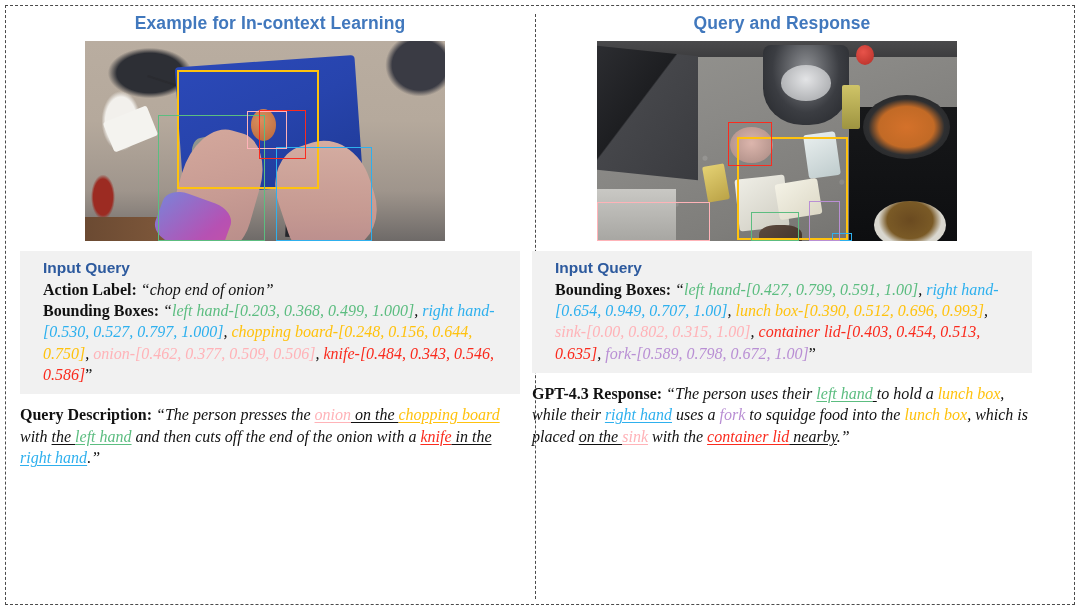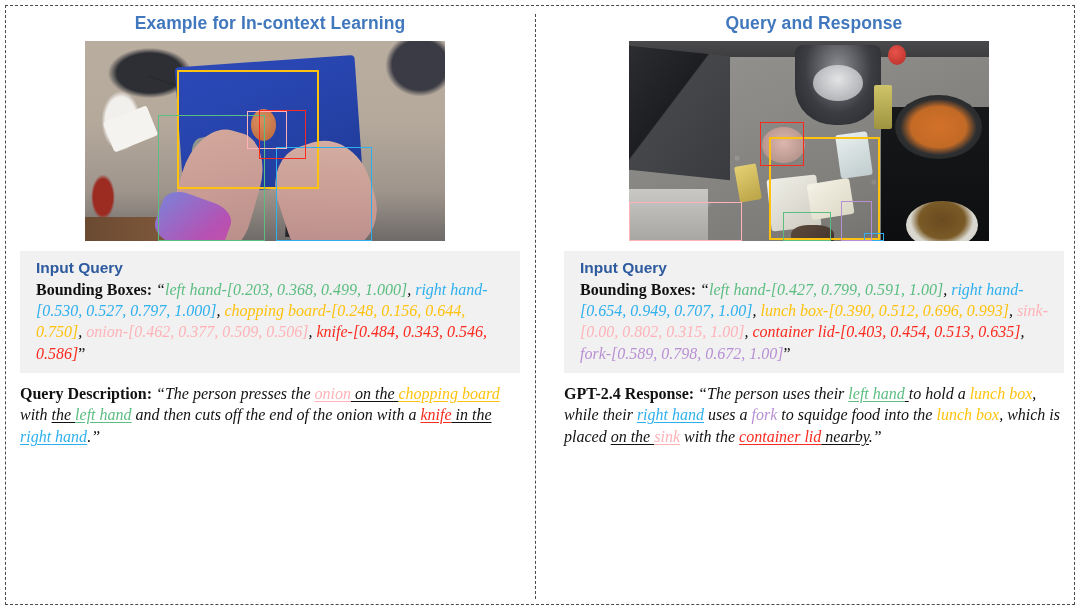--- a/index.html
+++ b/index.html
@@ -28,21 +28,21 @@
     left:535px;top:14px;
     width:0;height:585px;
     border-left:1.6px dashed #4a4a4a;
   }
   .panel{
     position:absolute;
     top:14px;
     width:500px;
   }
   .panel-left{left:20px;}
-  .panel-right{left:564px;}
+  .panel-right{left:532px;}
 
   .panel-title{
     text-align:center;
     font-family:"Liberation Sans",sans-serif;
     font-weight:bold;
     font-size:17.5px;
     color:#4178bd;
     letter-spacing:.1px;
     margin:0 0 8px 0;
     line-height:1.1;
@@ -211,21 +211,21 @@
   .sc2 .redlid{
     position:absolute;left:37%;top:43%;width:12%;height:18%;
     background:radial-gradient(ellipse at 50% 45%,rgba(235,190,180,.85),rgba(190,140,130,.6));
     border-radius:50%;
   }
 
   
   .qbox{
     margin-top:10px;
     background:#f1f1f1;
-    padding:8px 10px 9px 16px;
+    padding:8px 10px 9px 23px;
   }
   .qhead{
     font-family:"Liberation Sans",sans-serif;
     font-weight:bold;
     font-size:15.5px;
     color:#2d5a9e;
     margin-bottom:2px;
   }
   .line{
     font-size:16px;
@@ -266,20 +266,24 @@
       </div>
       <div class="bbox" style="left:25.5%;top:14.5%;width:39.5%;height:59.5%;border:2px solid #ffc20e;"></div>
       <div class="bbox" style="left:20.3%;top:36.8%;width:29.6%;height:63.2%;border:1.6px solid #5cbd80;"></div>
       <div class="bbox" style="left:53.0%;top:52.7%;width:26.7%;height:47.3%;border:1.6px solid #2eb0ee;"></div>
       <div class="bbox" style="left:45.0%;top:35.0%;width:11.0%;height:19.0%;border:1.6px solid #ffb3b8;"></div>
       <div class="bbox" style="left:48.4%;top:34.3%;width:13.0%;height:24.5%;border:1.8px solid #fa2b1e;"></div>
     </div>
 
     <div class="qbox">
       <div class="qhead">Input Query</div>
+      <div class="line">
+        <span class="lbl">Action Label:</span>
+        <span class="it">“chop end of onion”</span>
+      </div>
       <div class="line">
         <span class="lbl">Bounding Boxes:</span>
         <span class="it">“<span style="color: rgb(92, 189, 128);">left hand-[0.203, 0.368, 0.499, 1.000]</span>, <span style="color: rgb(46, 176, 238);">right hand-[0.530, 0.527, 0.797, 1.000]</span>, <span style="color: rgb(255, 194, 14);">chopping board-[0.248, 0.156, 0.644, 0.750]</span>, <span style="color: rgb(255, 179, 184);">onion-[0.462, 0.377, 0.509, 0.506]</span>, <span style="color: rgb(250, 43, 30);">knife-[0.484, 0.343, 0.546, 0.586]</span><span style="font-style: normal;">”</span></span>
       </div>
     </div>
 
     <div class="resp">
       <span class="lbl">Query Description:</span>
       <span class="it">“<span style="color: rgb(17, 17, 17);">The person presses the </span><span style="color: rgb(255, 179, 184); text-decoration: underline; text-underline-offset: 2px;">onion</span><span style="color: rgb(17, 17, 17); text-decoration: underline; text-underline-offset: 2px;"> on the </span><span style="color: rgb(255, 194, 14); text-decoration: underline; text-underline-offset: 2px;">chopping board</span><span style="color: rgb(17, 17, 17);"> with </span><span style="color: rgb(17, 17, 17); text-decoration: underline; text-underline-offset: 2px;">the </span><span style="color: rgb(92, 189, 128); text-decoration: underline; text-underline-offset: 2px;">left hand</span><span style="color: rgb(17, 17, 17);"> and then cuts off the end of the onion with a </span><span style="color: rgb(250, 43, 30); text-decoration: underline; text-underline-offset: 2px;">knife</span><span style="color: rgb(17, 17, 17); text-decoration: underline; text-underline-offset: 2px;"> in the </span><span style="color: rgb(46, 176, 238); text-decoration: underline; text-underline-offset: 2px;">right hand</span><span style="color: rgb(17, 17, 17);">.</span><span>”</span></span>
     </div>
@@ -317,17 +321,17 @@
 
     <div class="qbox">
       <div class="qhead">Input Query</div>
       <div class="line">
         <span class="lbl">Bounding Boxes:</span>
         <span class="it">“<span style="color: rgb(92, 189, 128);">left hand-[0.427, 0.799, 0.591, 1.00]</span>, <span style="color: rgb(46, 176, 238);">right hand-[0.654, 0.949, 0.707, 1.00]</span>, <span style="color: rgb(255, 194, 14);">lunch box-[0.390, 0.512, 0.696, 0.993]</span>, <span style="color: rgb(255, 179, 184);">sink-[0.00, 0.802, 0.315, 1.00]</span>, <span style="color: rgb(250, 43, 30);">container lid-[0.403, 0.454, 0.513, 0.635]</span>, <span style="color: rgb(185, 143, 212);">fork-[0.589, 0.798, 0.672, 1.00]</span><span style="font-style: normal;">”</span></span>
       </div>
     </div>
 
     <div class="resp">
-      <span class="lbl">GPT-2.4 Response:</span>
+      <span class="lbl">GPT-4.3 Response:</span>
       <span class="it">“<span style="color: rgb(17, 17, 17);">The person uses their </span><span style="color: rgb(92, 189, 128); text-decoration: underline; text-underline-offset: 2px;">left hand</span><span style="color: rgb(17, 17, 17); text-decoration: underline; text-underline-offset: 2px;"> </span><span style="color: rgb(17, 17, 17);">to hold a </span><span style="color: rgb(255, 194, 14);">lunch box</span><span style="color: rgb(17, 17, 17);">, while their </span><span style="color: rgb(46, 176, 238); text-decoration: underline; text-underline-offset: 2px;">right hand</span><span style="color: rgb(17, 17, 17);"> uses a </span><span style="color: rgb(185, 143, 212);">fork</span><span style="color: rgb(17, 17, 17);"> to squidge food into the </span><span style="color: rgb(255, 194, 14);">lunch box</span><span style="color: rgb(17, 17, 17);">, which is placed </span><span style="color: rgb(17, 17, 17); text-decoration: underline; text-underline-offset: 2px;">on the </span><span style="color: rgb(255, 179, 184); text-decoration: underline; text-underline-offset: 2px;">sink</span><span style="color: rgb(17, 17, 17);"> with the </span><span style="color: rgb(250, 43, 30); text-decoration: underline; text-underline-offset: 2px;">container lid</span><span style="color: rgb(17, 17, 17); text-decoration: underline; text-underline-offset: 2px;"> nearby</span><span style="color: rgb(17, 17, 17);">.</span><span>”</span></span>
     </div>
   </div>
 </div>
 
 </body></html>

